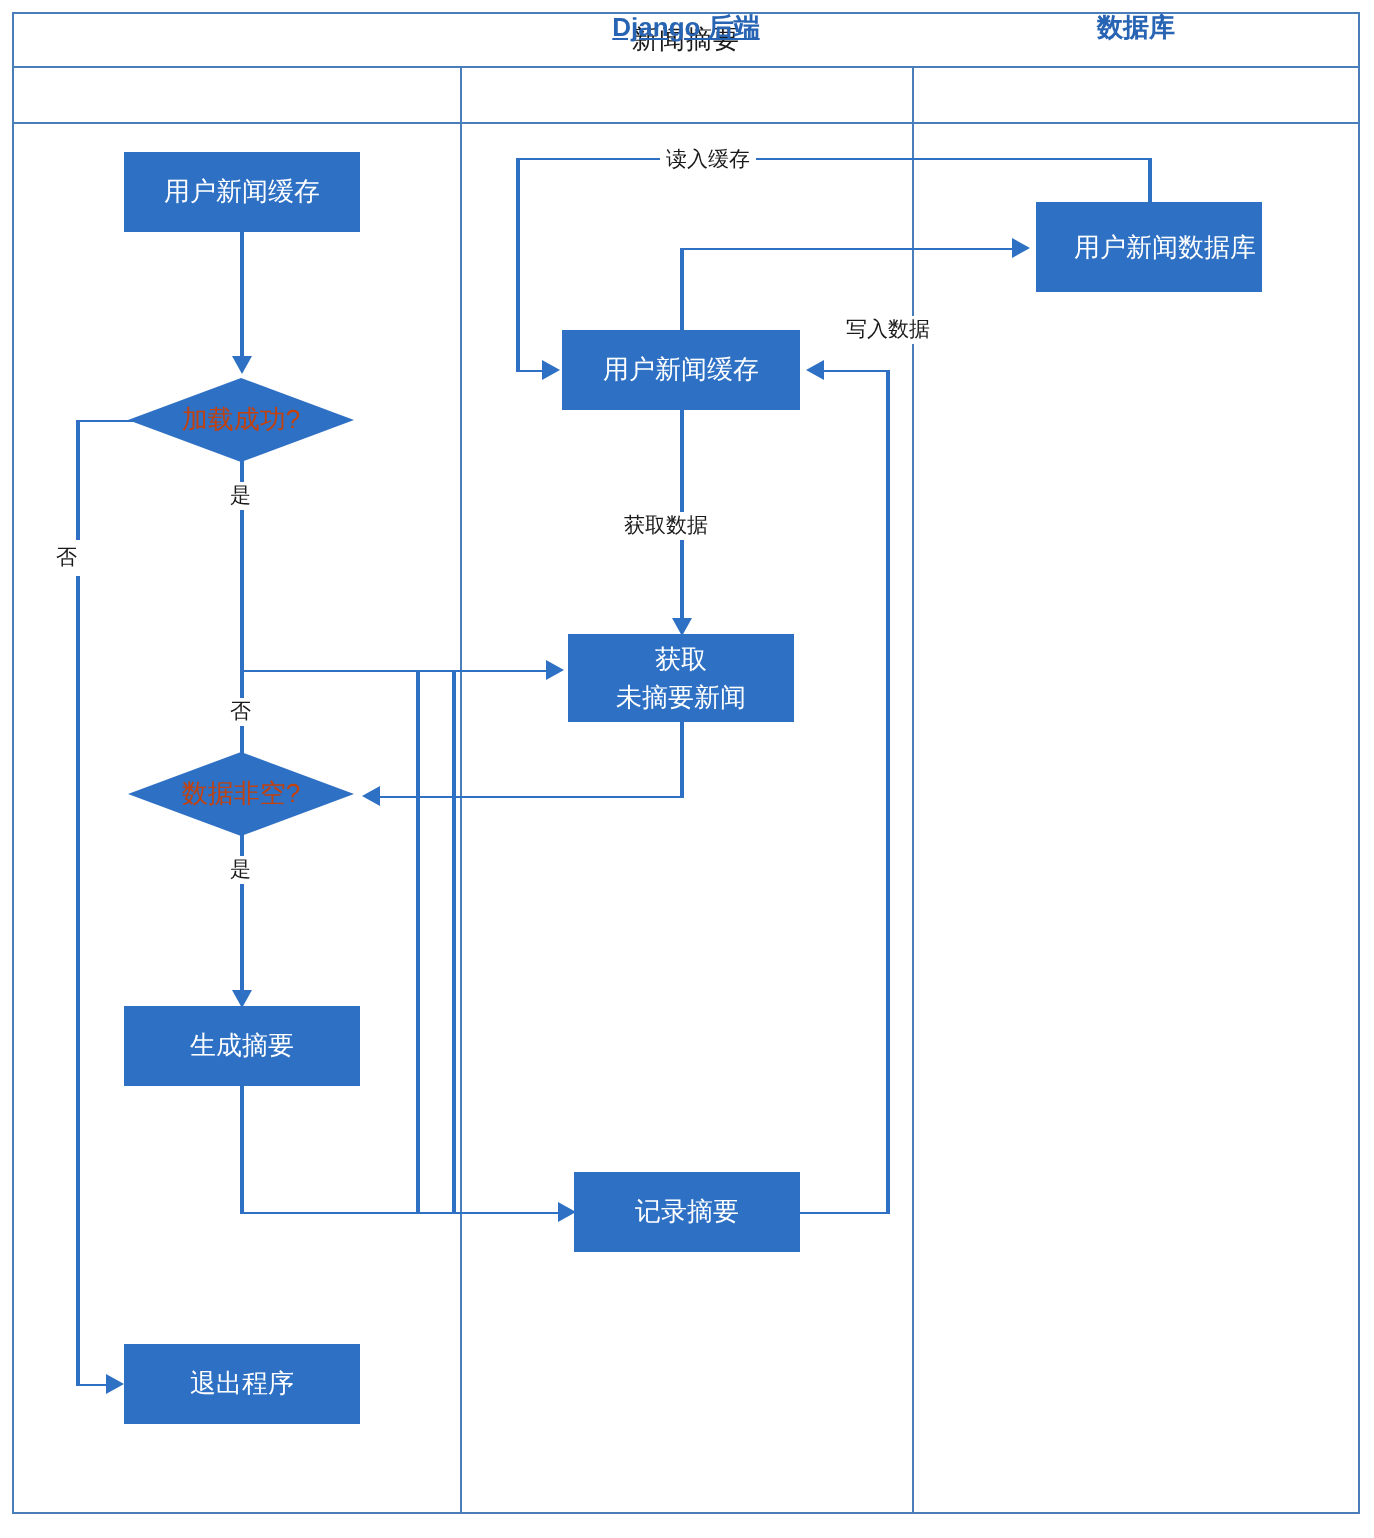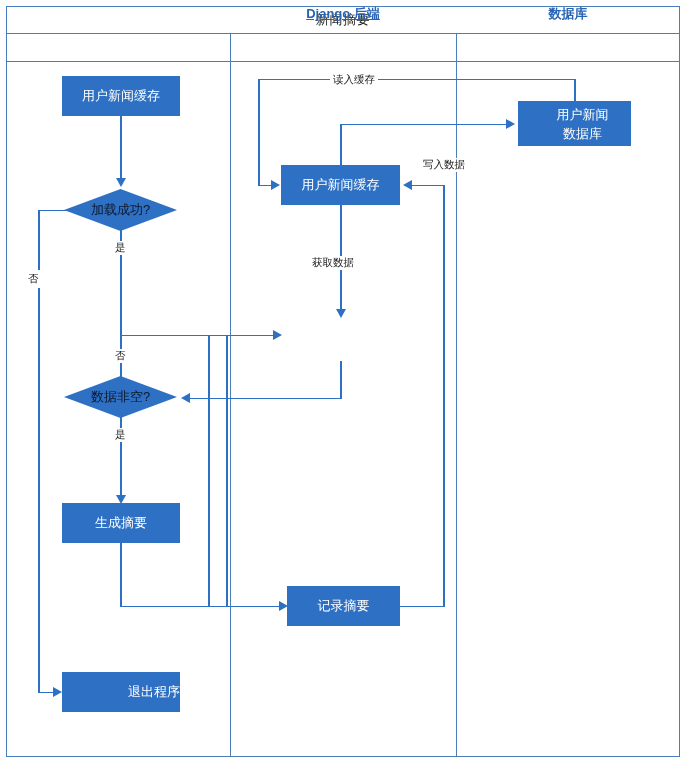--- a/index.html
+++ b/index.html
@@ -92,21 +92,21 @@
     z-index: 5;
   }
   .diamond-wrap svg { display: block; }
   .diamond-label {
     position: absolute;
     left: 0; top: 0;
     width: 100%; height: 100%;
     display: flex;
     align-items: center;
     justify-content: center;
-    color: #0f172a;
+    color: #c2410c;
     font-size: 13px;
     pointer-events: none;
   }
 
   
   .ln {
     position: absolute;
     background: #2e70c4;
     z-index: 2;
   }
@@ -224,31 +224,35 @@
     <svg width="113" height="42" viewBox="0 0 113 42">
       <polygon points="56.5,0 113,21 56.5,42 0,21" fill="#2e70c4"></polygon>
     </svg>
     <span class="diamond-label">数据非空?</span>
   </div>
 
   <div class="node" style="left:62px;top:503px;width:118px;height:40px;">
     <span>生成摘要</span>
   </div>
 
-  <div class="node" style="left:62px;top:672px;width:118px;height:40px;justify-content:flex-end;">
+  <div class="node" style="left:62px;top:672px;width:118px;height:40px;">
     <span>退出程序</span>
   </div>
 
   <div class="node" style="left:281px;top:165px;width:119px;height:40px;">
     <span>用户新闻缓存</span>
   </div>
 
+  <div class="node two-line" style="left:284px;top:317px;width:113px;height:44px;flex-direction:column;">
+    <span>获取</span>
+    <span>未摘要新闻</span>
+  </div>
 
   <div class="node" style="left:287px;top:586px;width:113px;height:40px;align-items:center;">
     <span>记录摘要</span>
   </div>
 
-  <div class="node two-line" style="left:518px;top:101px;width:113px;height:45px;flex-direction:column;padding-left:16px;">
+  <div class="node two-line" style="left:518px;top:101px;width:113px;height:45px;flex-direction:row;padding-left:16px;">
     <span>用户新闻</span>
     <span>数据库</span>
   </div>
 
 </div>
 
 </body></html>

